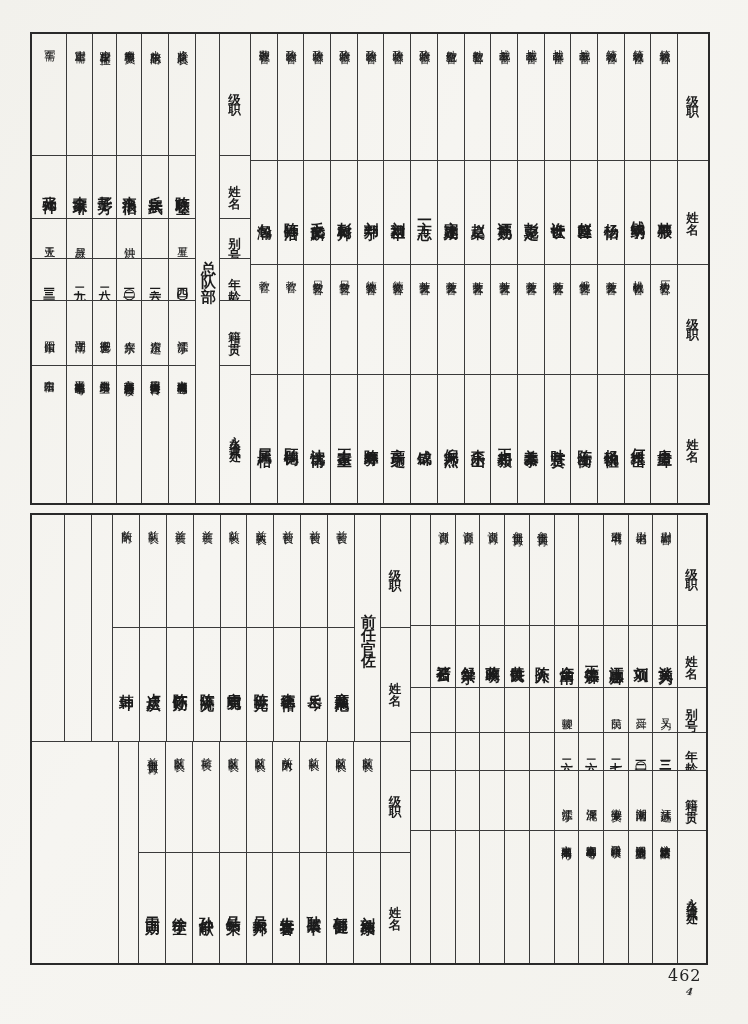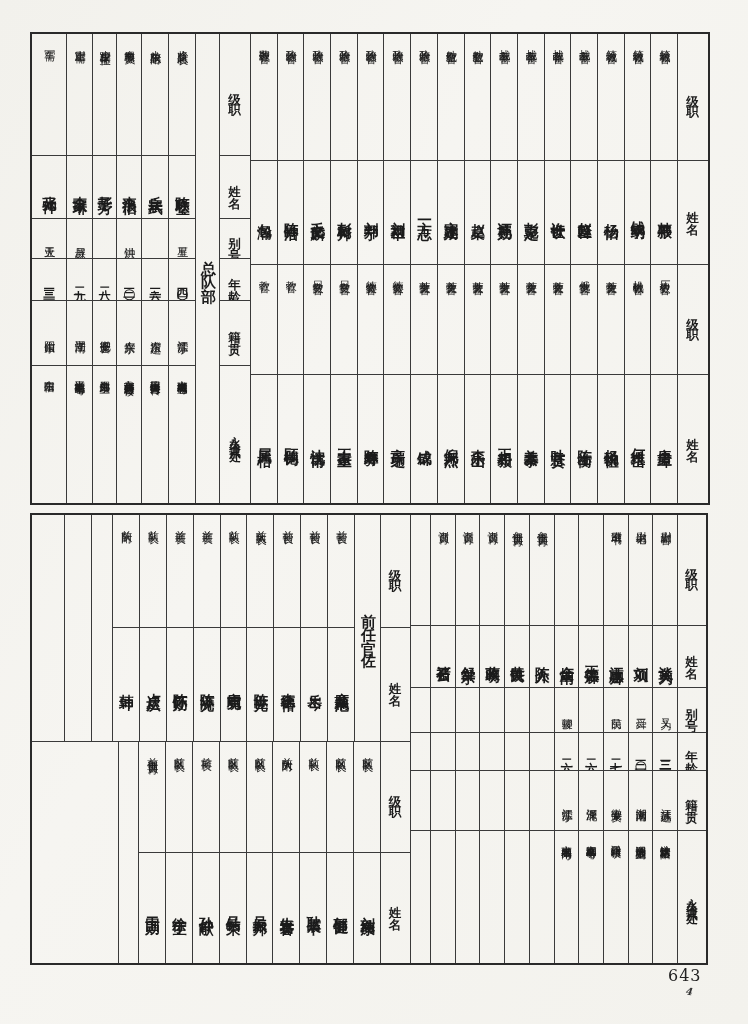--- a/index.html
+++ b/index.html
@@ -876,15 +876,15 @@
           <div class="vtext">年龄</div>
         </div>
         <div class="cell h2" style="height: 60px;">
           <div class="vtext">籍贯</div>
         </div>
         <div class="cell h5" style="height: 135px;">
           <div class="vtext">永久通讯处</div>
         </div>
       </div>
     </div>
-  <div class="pageno">643</div>
+  <div class="pageno">462</div>
   <div class="pagemark">4</div>
 </div>
 
 </body></html>

